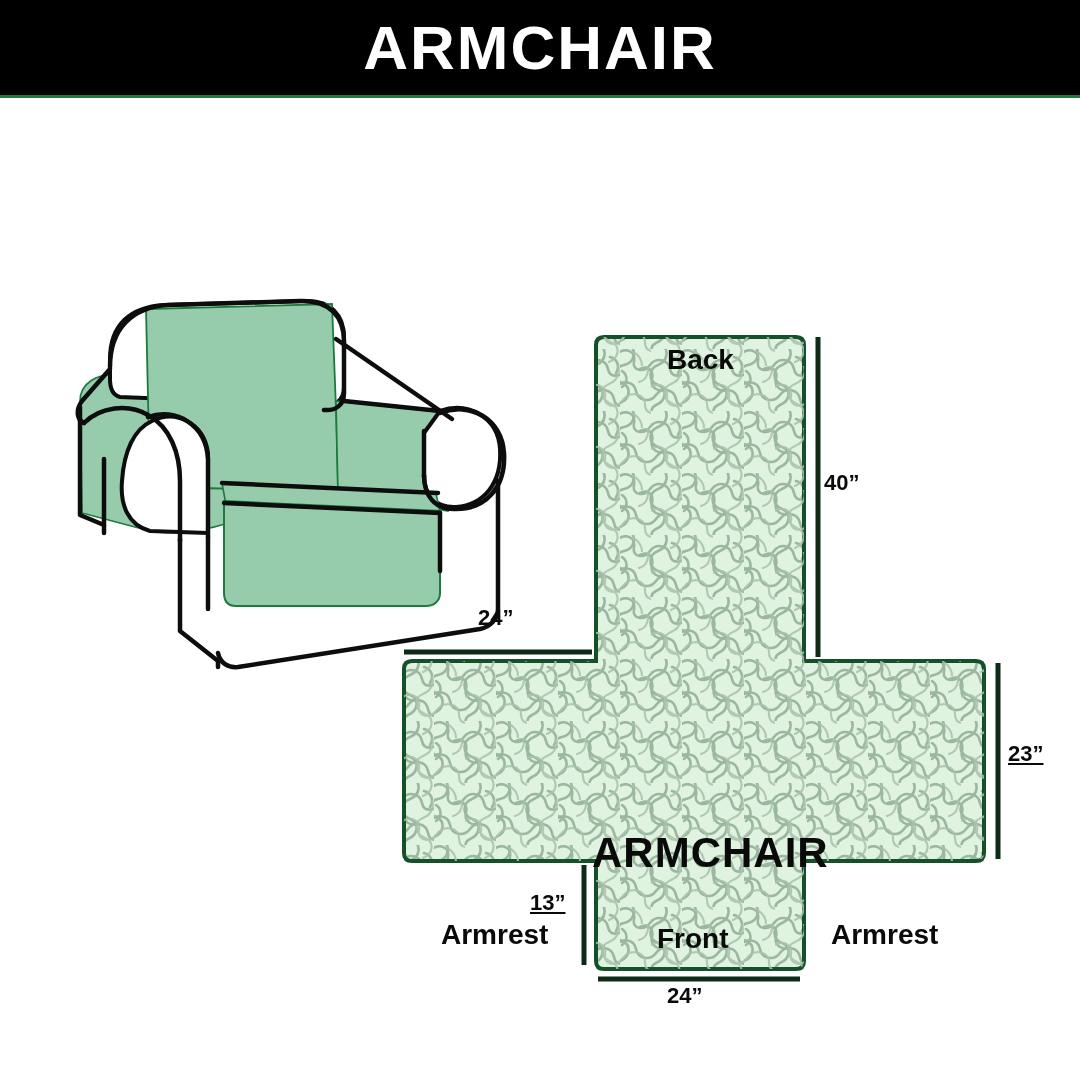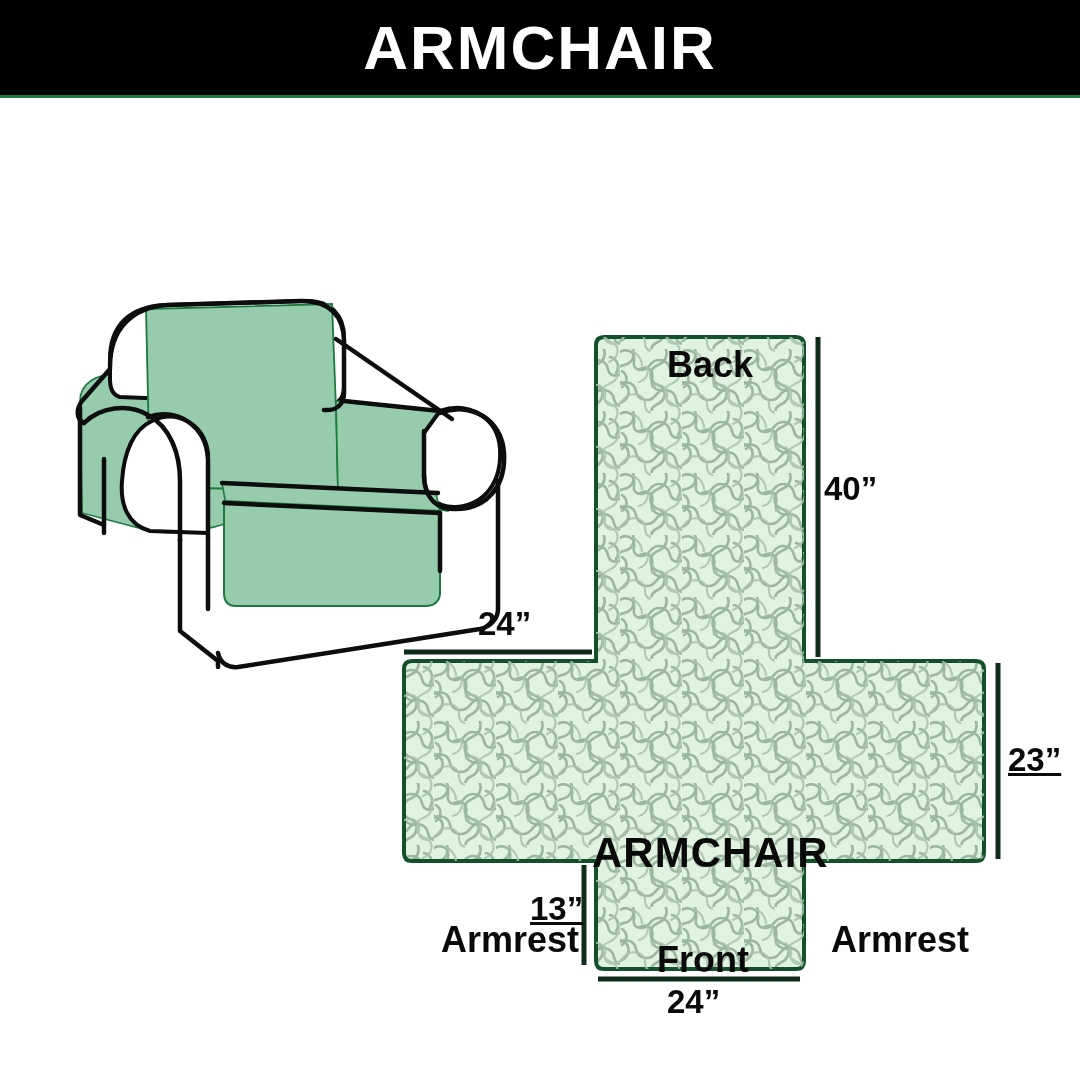--- a/index.html
+++ b/index.html
@@ -49,22 +49,22 @@
   #canvas svg { display: block; }
 
   .lbl {
     position: absolute;
     font-family: "Liberation Sans", sans-serif;
     font-weight: 700;
     color: #0a0a0a;
     white-space: nowrap;
     user-select: none;
   }
-  .lbl-dim { font-size: 33px; letter-spacing: 0px; }
-  .lbl-part { font-size: 36px; }
+  .lbl-dim { font-size: 22px; letter-spacing: 0px; }
+  .lbl-part { font-size: 28px; }
   .lbl-center { font-size: 42px; letter-spacing: 1px; }
 </style>
 </head>
 <body>
 
 <div id="header-bar">
   <div id="header-title">ARMCHAIR</div>
 </div>
 
 <div id="canvas">
@@ -218,21 +218,21 @@
   </svg>
 
   <div class="lbl lbl-part" style="left:667px; top:243px;">Back</div>
 
   <div class="lbl lbl-center" style="left:592px; top:728px;">ARMCHAIR</div>
 
   <div class="lbl lbl-part" style="left:441px; top:818px;">Armrest</div>
 
   <div class="lbl lbl-part" style="left:831px; top:818px;">Armrest</div>
 
-  <div class="lbl lbl-part" style="left:657px; top:822px;margin-top:16px;">Front</div>
+  <div class="lbl lbl-part" style="left:657px; top:822px;">Front</div>
 
   <div class="lbl lbl-dim" style="left:824px; top:369px;">40”</div>
 
   <div class="lbl lbl-dim" style="left:478px; top:504px;">24”</div>
 
   <div class="lbl lbl-dim" style="left:1008px; top:640px;text-decoration:underline;">23”</div>
 
   <div class="lbl lbl-dim" style="left:530px; top:789px;text-decoration:underline;">13”</div>
 
   <div class="lbl lbl-dim" style="left:667px; top:882px;">24”</div>

